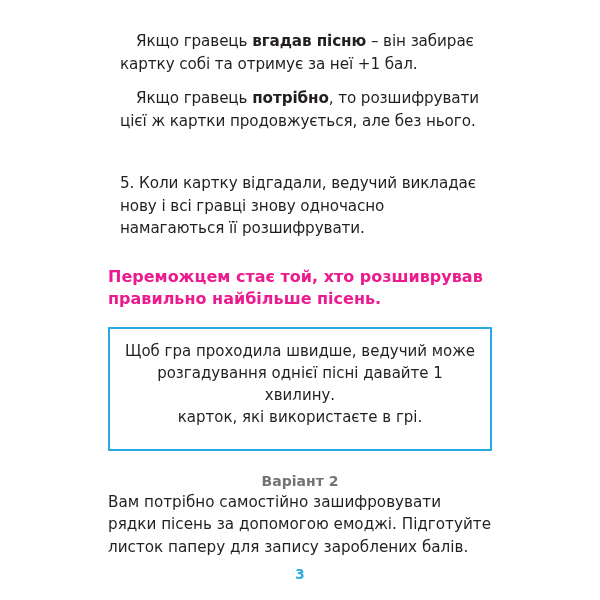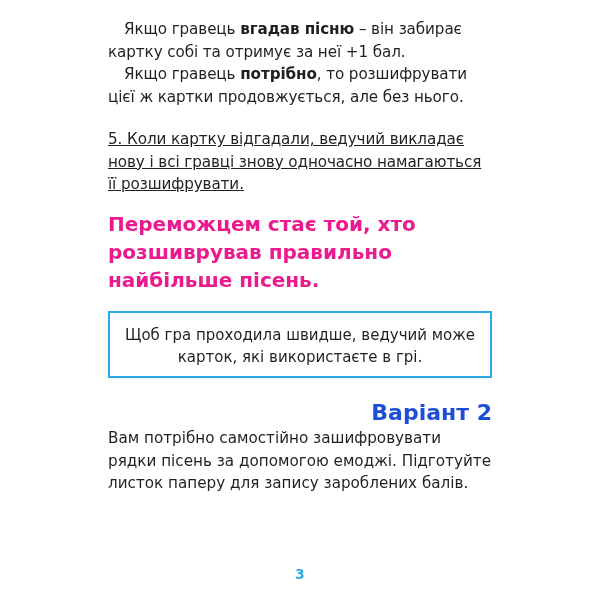--- a/index.html
+++ b/index.html
@@ -17,63 +17,62 @@
   .page {
     position: relative;
     width: 600px;
     height: 600px;
     box-sizing: border-box;
     padding: 18px 108px 0 108px;
   }
   .para {
     font-size: 15.2px;
     line-height: 1.48;
-    margin: 0;
+    margin: 12px;
     letter-spacing: -0.1px;
   }
   .block-rules {
     margin-top: 4px;
-    text-decoration: underline;
   }
   .indent {
     text-indent: 16px;
   }
   .bold {
     font-weight: bold;
   }
   .gap-1 {
     height: 16px;
   }
   .gap-2 {
     height: 14px;
   }
   .highlight {
     color: #ec1a8f;
     font-weight: bold;
-    font-size: 20px;
+    font-size: 16px;
     line-height: 1.42;
     margin: 0;
   }
   .tipbox {
     margin: 16px 0 0 0;
     border: 2px solid #29aae2;
     box-sizing: border-box;
-    padding: 12px 12px 8px 12px;
+    padding: 12px 12px 20px 12px;
     text-align: center;
   }
   .tipbox p {
     margin: 0;
     font-size: 15px;
     line-height: 1.46;
   }
   .variant-title {
-    color: #1d4ed8;
+    color: #737373;
     font-weight: bold;
-    font-size: 22px;
-    text-align: right;
+    font-size: 14px;
+    text-align: center;
     margin: 22px 0 2px 0;
   }
   .variant-body {
     font-size: 15.2px;
     line-height: 1.48;
     margin: 0;
   }
   .page-number {
     position: absolute;
     left: 0;
@@ -99,20 +98,21 @@
   <div class="block-rules">
     <p class="para">5. Коли картку відгадали, ведучий викладає нову і всі гравці знову одночасно намагаються її розшифрувати.</p>
   </div>
 
   <div class="gap-2"></div>
 
   <p class="highlight">Переможцем стає той, хто розшиврував правильно найбільше пісень.</p>
 
   <div class="tipbox">
     <p>Щоб гра проходила швидше, ведучий може</p>
+    <p>розгадування однієї пісні давайте 1 хвилину.</p>
     <p>карток, які використаєте в грі.</p>
   </div>
 
   <h2 class="variant-title">Варіант 2</h2>
   <p class="variant-body">Вам потрібно самостійно зашифровувати рядки пісень за допомогою емоджі. Підготуйте листок паперу для запису зароблених балів.</p>
 
   <div class="page-number">3</div>
 </div>
 
 </body></html>

